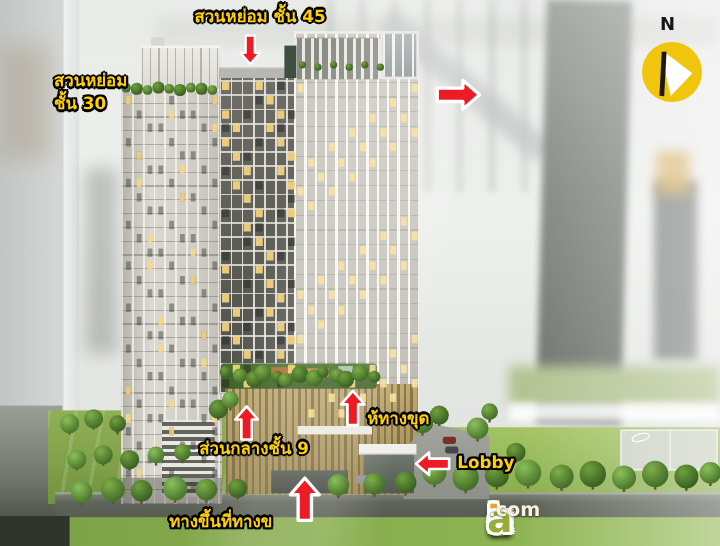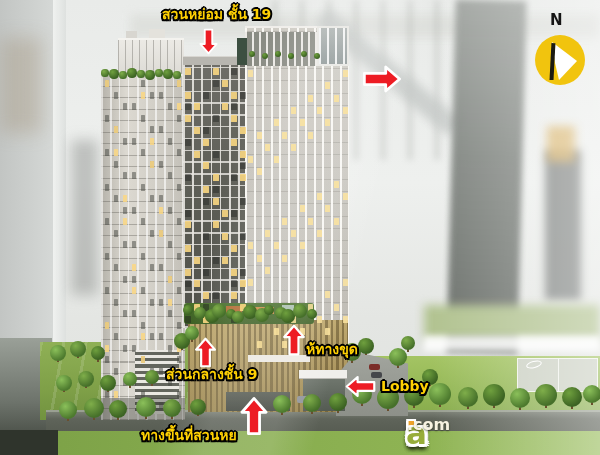--- a/index.html
+++ b/index.html
@@ -176,26 +176,31 @@
   <div class="lobby-canopy"></div>
   <div class="lobby-glass"></div>
   <div class="car1"></div>
   <div class="car2"></div>
   <div class="car3"></div>
 
   <div id="greens"></div>
   <div class="sheen"></div>
 
   <div class="ann" style="left:162px;top:6px">
-    <span class="ann-label">สวนหย่อม ชั้น 19</span>
+    <span class="ann-label">สวนหย่อม ชั้น 45</span>
   </div>
   <svg class="arrow" style="left:197px;top:29px" width="23" height="25" viewBox="0 0 28 40">
     <polygon points="14,39 1,24 8,24 8,1 20,1 20,24 27,24" fill="#ed1c24" stroke="#ffffff" stroke-width="3" stroke-linejoin="round"></polygon>
   </svg>
 
+  <div class="ann ann-center" style="left:8px;top:60px;width:74px">
+    <span class="ann-label">สวนหย่อม</span>
+      <br>
+    <span class="ann-label">ชั้น 30</span>
+  </div>
   <svg class="arrow" style="left:82px;top:66px" width="30' " height="26" viewBox="0 0 40 28">
     <polygon points="39,14 24,1 24,8 1,8 1,20 24,20 24,27" fill="#ed1c24" stroke="#ffffff" stroke-width="3" stroke-linejoin="round"></polygon>
   </svg>
 
   <svg class="arrow" style="left:195px;top:338px" width="21" height="29" viewBox="0 0 28 40">
     <polygon points="14,1 27,16 20,16 20,39 8,39 8,16 1,16" fill="#ed1c24" stroke="#ffffff" stroke-width="3" stroke-linejoin="round"></polygon>
   </svg>
   <div class="ann" style="left:166px;top:366px">
     <span class="ann-label">ส่วนกลางชั้น 9</span>
   </div>
@@ -211,21 +216,21 @@
     <polygon points="1,14 16,1 16,8 39,8 39,20 16,20 16,27" fill="#ed1c24" stroke="#ffffff" stroke-width="3" stroke-linejoin="round"></polygon>
   </svg>
   <div class="ann" style="left:381px;top:378px">
     <span class="ann-label">Lobby</span>
   </div>
 
   <svg class="arrow" style="left:241px;top:396px" width="26" height="40" viewBox="0 0 28 40">
     <polygon points="14,1 27,16 20,16 20,39 8,39 8,16 1,16" fill="#ed1c24" stroke="#ffffff" stroke-width="3" stroke-linejoin="round"></polygon>
   </svg>
   <div class="ann" style="left:141px;top:427px">
-    <span class="ann-label">ทางขึ้นที่สวนหย</span>
+    <span class="ann-label">ทางขึ้นที่ทางข</span>
   </div>
 
   <span class="compass-n">N</span>
   <svg class="compass-disc" viewBox="0 0 52 52">
     <circle cx="26" cy="26" r="25" fill="#f1c40e"></circle>
     <polygon points="18,8 43,27 25,46 21,29" fill="#ffffff"></polygon>
     <rect x="16.5" y="9" width="4" height="37" fill="#1c1a10" transform="rotate(3 18 27)"></rect>
   </svg>
 
   <div class="watermark">

